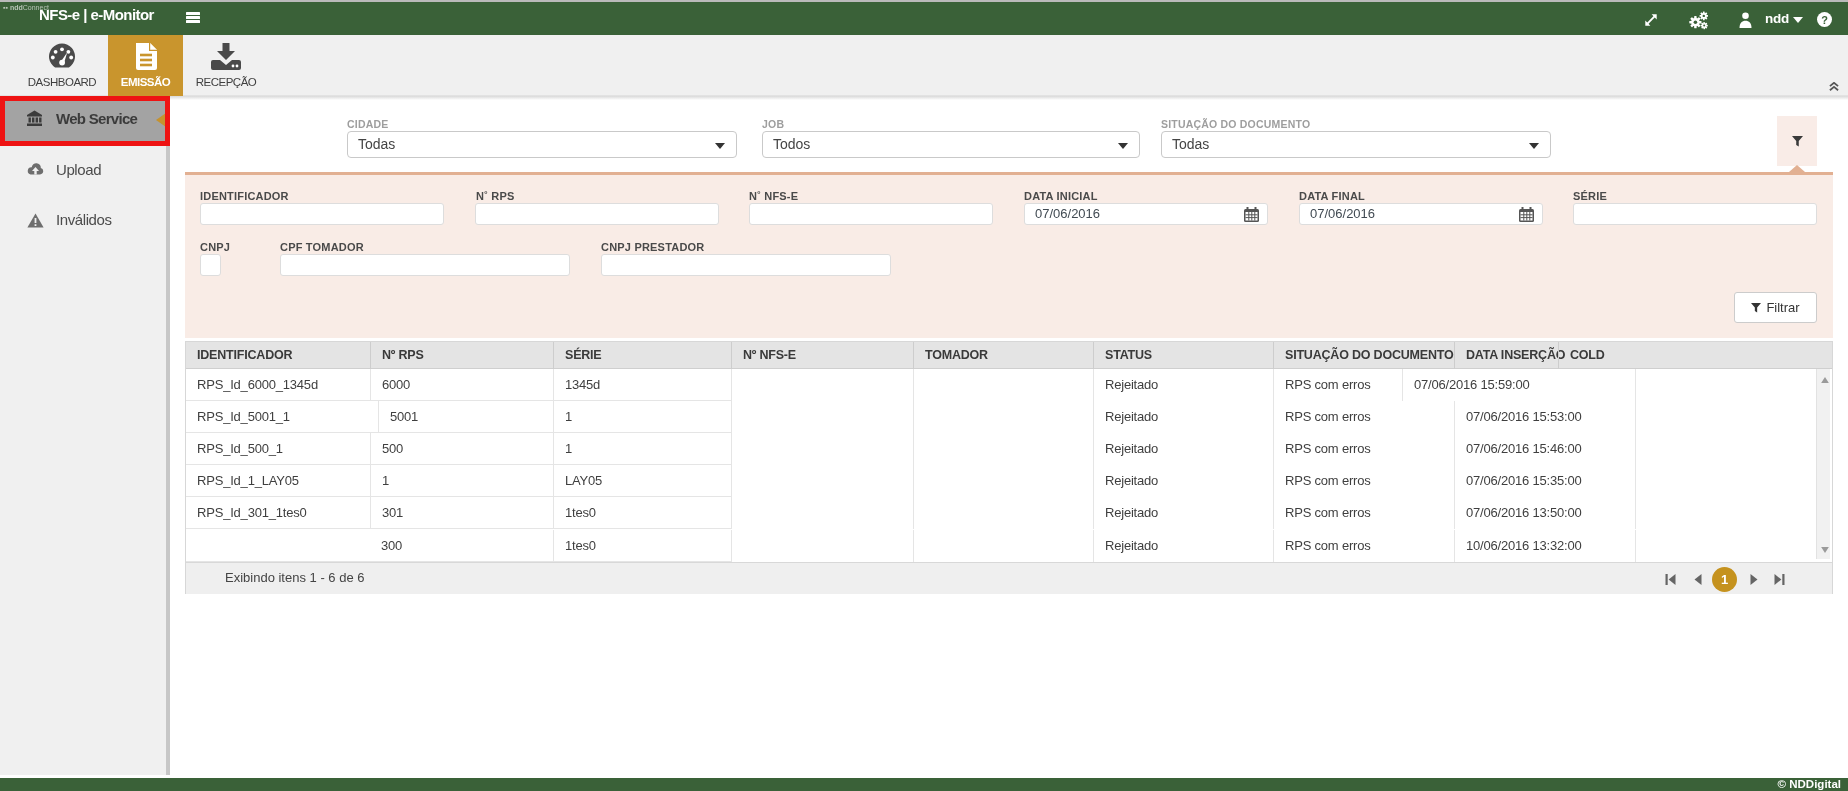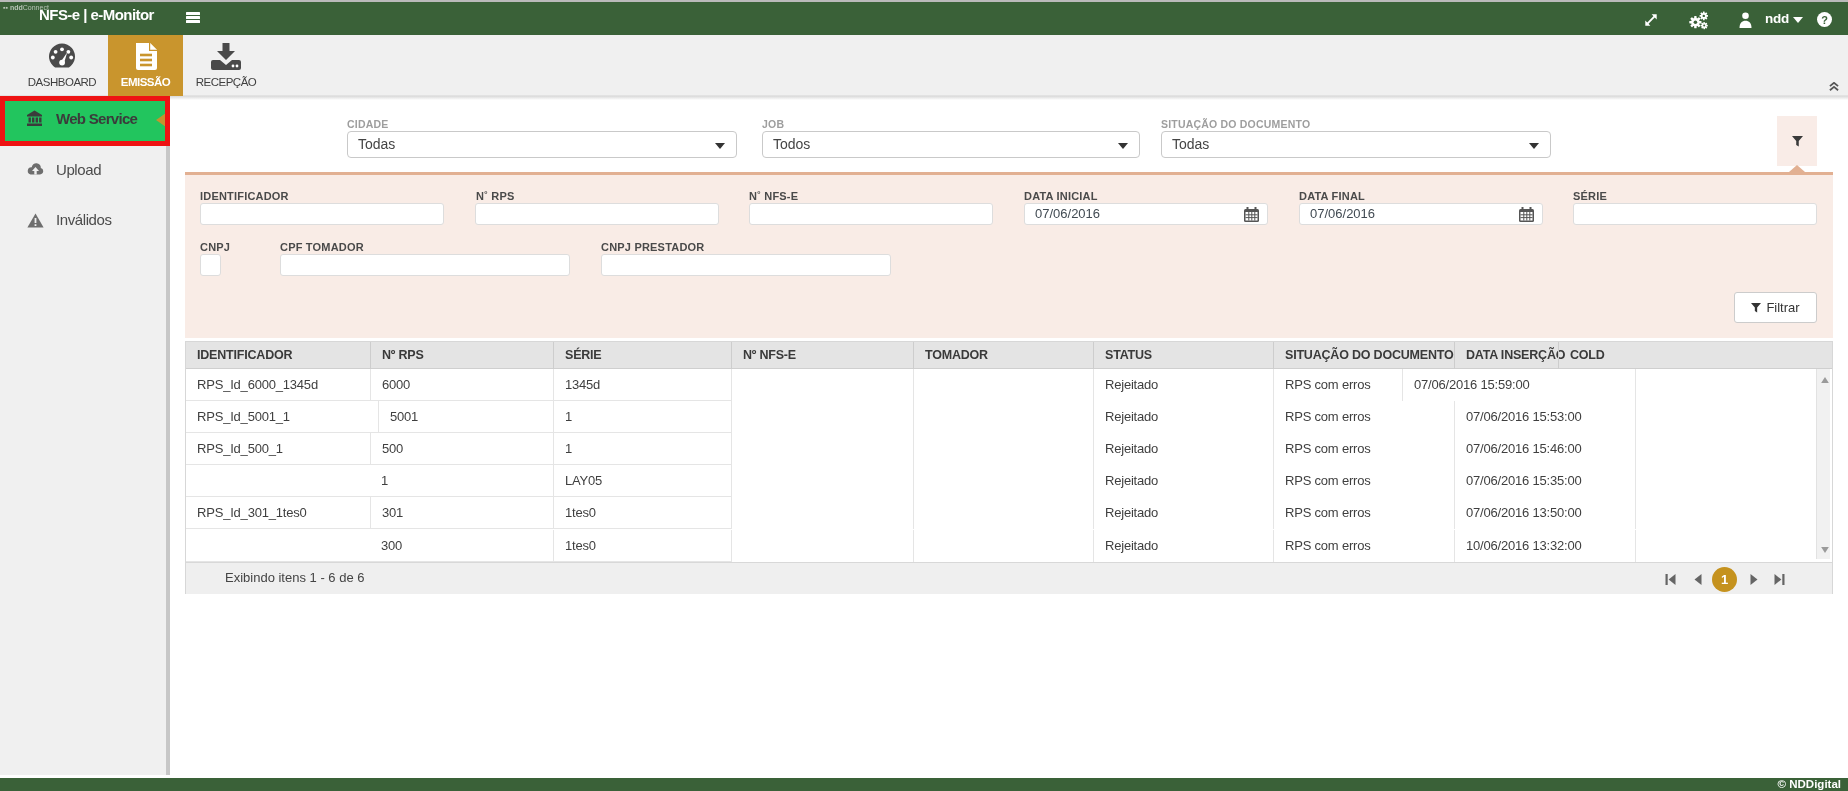--- a/index.html
+++ b/index.html
@@ -26,21 +26,21 @@
 #tb-emis { left:108px; width:75px; background:#c9952d; color:#fff; }
 #tb-rece { left:183px; width:86px; }
 #collapse { left:1829px; top:47px; color:#555; }
 
 
 #sidebar { left:0; top:96px; width:170px; height:679px; background:#f0f0f0;
   border-right:4px solid #c7c7c7; }
 .sitem { position:absolute; left:0; width:166px; height:49px; color:#4c4c4c; }
 .sitem .txt { position:absolute; left:56px; top:14px; font-size:15px; letter-spacing:-0.4px; }
 .sitem .ic { position:absolute; left:27px; top:16px; }
-#si-web { top:96px; background:#22c55e; color:#3b3b3b; }
+#si-web { top:96px; background:#a3a3a3; color:#3b3b3b; }
 #si-web .txt { font-weight:bold; letter-spacing:-0.7px; }
 #si-up { top:147px; }
 #si-inv { top:197px; }
 #goldtri { left:156px; top:113px; width:0; height:0;
   border-top:7px solid transparent; border-bottom:7px solid transparent;
   border-right:10px solid #c5922e; }
 #redbox { left:0px; top:96px; width:170px; height:50px; border:5px solid #ee1313; z-index:50; }
 
 
 #content { left:170px; top:96px; width:1678px; height:679px; background:#fff; }
@@ -375,20 +375,21 @@
           <div class="td" style="left:367px;width:178px">1</div>
           <div class="td" style="left:545px;width:182px"></div>
           <div class="td" style="left:727px;width:180px"></div>
           <div class="td" style="left:907px;width:180px">Rejeitado</div>
           <div class="td" style="left:1087px;width:181px">RPS com erros</div>
           <div class="td" style="left:1268px;width:181px">07/06/2016 15:46:00</div>
           <div class="td" style="left:1449px;width:180px"></div>
           <div class="rl"></div>
         </div>
       <div class="trow" style="top:123.30000000000001px">
+          <div class="td" style="left:0px;width:184px">RPS_Id_1_LAY05</div>
           <div class="td" style="left:184px;width:183px">1</div>
           <div class="td" style="left:367px;width:178px">LAY05</div>
           <div class="td" style="left:545px;width:182px"></div>
           <div class="td" style="left:727px;width:180px"></div>
           <div class="td" style="left:907px;width:180px">Rejeitado</div>
           <div class="td" style="left:1087px;width:181px">RPS com erros</div>
           <div class="td" style="left:1268px;width:181px">07/06/2016 15:35:00</div>
           <div class="td" style="left:1449px;width:180px"></div>
           <div class="rl"></div>
         </div>

